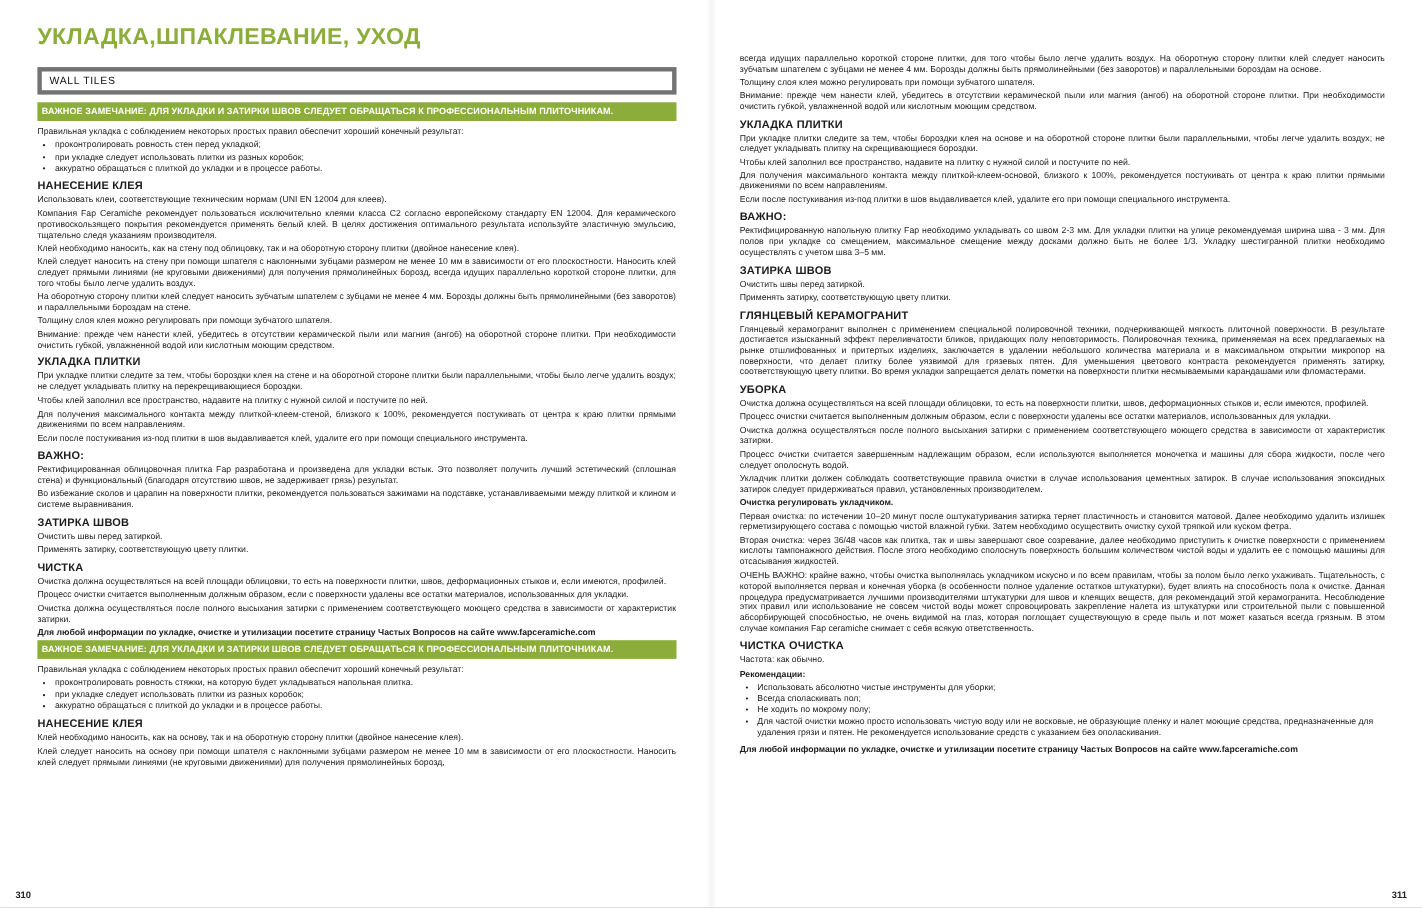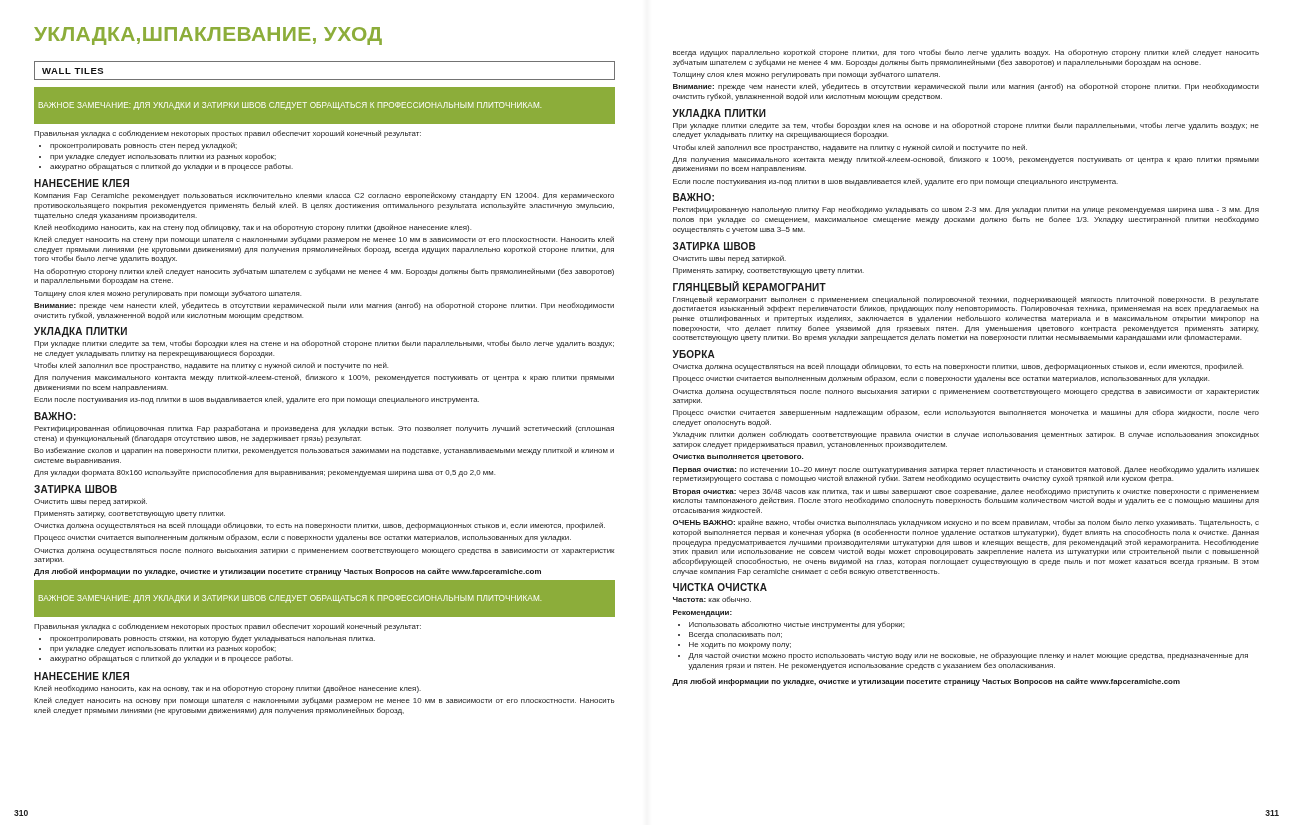--- a/index.html
+++ b/index.html
@@ -11,33 +11,33 @@
   .page{box-sizing:border-box;width:646.5px;overflow:hidden;position:relative;}
   .page.left{padding:22px 32px 20px 34px;}
   .page.right{padding:48px 34px 20px 26px;}
   .gutter{position:absolute;left:50%;top:0;bottom:0;width:10px;margin-left:-5px;
     background:linear-gradient(to right,rgba(0,0,0,0),rgba(0,0,0,.04),rgba(0,0,0,0));}
   .doc-title{
     color:var(--accent,#8cad3a);font-size:21px;font-weight:bold;letter-spacing:.3px;
     margin:0 0 12px 0;line-height:1.1;
   }
   .section-box{
-    border:1px solid #737373;padding:3px 7px 3px 7px;font-weight:bold;font-size:9.5px;
+    border:4px solid #737373;padding:3px 7px 3px 7px;font-weight:normal;font-size:9.5px;
     letter-spacing:.6px;margin:16px 0 7px 0;color:#111;
   }
   .section-box:not(:first-child){margin-top:10px;}
   .notice{
-    background:var(--accent,#8cad3a);color:#ffffff;font-weight:normal;font-size:8.2px;
-    padding:14px 4px;margin:0 0 5px 0;white-space:nowrap;overflow:hidden;letter-spacing:.1px;
+    background:var(--accent,#8cad3a);color:#ffffff;font-weight:bold;font-size:8.2px;
+    padding:4px 4px;margin:0 0 5px 0;white-space:nowrap;overflow:hidden;letter-spacing:.1px;
   }
   .h{font-weight:bold;font-size:10px;margin:6px 0 2px 0;letter-spacing:.2px;}
   .para,.bold-para,.lead-para{margin:0 0 2.5px 0;font-size:7.9px;line-height:1.23;text-align:justify;}
   .bold-para{font-weight:bold;}
   .bold-para.footer{margin-top:6px;}
-  .lead-para .lead{font-weight:bold;margin-top:45px;}
+  .lead-para .lead{font-weight:normal;margin-top:45px;}
   ul.bullets{margin:0 0 3px 0;padding:0 0 0 16px;font-size:7.9px;line-height:1.3;}
   ul.bullets li{margin:0;}
   .pagenum{position:absolute;bottom:7px;font-size:8.5px;font-weight:bold;color:#222;}
   .page.left .pagenum{left:14px;}
   .page.right .pagenum{right:14px;}
 </style>
 </head>
 <body>
 
 <div class="spread">
@@ -46,38 +46,39 @@
     <div class="content" id="left-content">
         <div class="section-box">WALL TILES</div>
         <div class="notice">ВАЖНОЕ ЗАМЕЧАНИЕ: ДЛЯ УКЛАДКИ И ЗАТИРКИ ШВОВ СЛЕДУЕТ ОБРАЩАТЬСЯ К ПРОФЕССИОНАЛЬНЫМ ПЛИТОЧНИКАМ.</div>
         <p class="para">Правильная укладка с соблюдением некоторых простых правил обеспечит хороший конечный результат:</p>
         <ul class="bullets">
           <li>проконтролировать ровность стен перед укладкой;</li>
           <li>при укладке следует использовать плитки из разных коробок;</li>
           <li>аккуратно обращаться с плиткой до укладки и в процессе работы.</li>
         </ul>
         <div class="h">НАНЕСЕНИЕ КЛЕЯ</div>
+        <p class="para">Использовать клеи, соответствующие техническим нормам (UNI EN 12004 для клеев).</p>
         <p class="para">Компания Fap Ceramiche рекомендует пользоваться исключительно клеями класса C2 согласно европейскому стандарту EN 12004. Для керамического противоскользящего покрытия рекомендуется применять белый клей. В целях достижения оптимального результата используйте эластичную эмульсию, тщательно следя указаниям производителя.</p>
         <p class="para">Клей необходимо наносить, как на стену под облицовку, так и на оборотную сторону плитки (двойное нанесение клея).</p>
         <p class="para">Клей следует наносить на стену при помощи шпателя с наклонными зубцами размером не менее 10 мм в зависимости от его плоскостности. Наносить клей следует прямыми линиями (не круговыми движениями) для получения прямолинейных борозд, всегда идущих параллельно короткой стороне плитки, для того чтобы было легче удалить воздух.</p>
         <p class="para">На оборотную сторону плитки клей следует наносить зубчатым шпателем с зубцами не менее 4 мм. Борозды должны быть прямолинейными (без заворотов) и параллельными бороздам на стене.</p>
         <p class="para">Толщину слоя клея можно регулировать при помощи зубчатого шпателя.</p>
         <p class="lead-para"><span class="lead">Внимание:</span><span> прежде чем нанести клей, убедитесь в отсутствии керамической пыли или магния (ангоб) на оборотной стороне плитки. При необходимости очистить губкой, увлажненной водой или кислотным моющим средством.</span></p>
         <div class="h">УКЛАДКА ПЛИТКИ</div>
         <p class="para">При укладке плитки следите за тем, чтобы бороздки клея на стене и на оборотной стороне плитки были параллельными, чтобы было легче удалить воздух; не следует укладывать плитку на перекрещивающиеся бороздки.</p>
         <p class="para">Чтобы клей заполнил все пространство, надавите на плитку с нужной силой и постучите по ней.</p>
         <p class="para">Для получения максимального контакта между плиткой-клеем-стеной, близкого к 100%, рекомендуется постукивать от центра к краю плитки прямыми движениями по всем направлениям.</p>
         <p class="para">Если после постукивания из-под плитки в шов выдавливается клей, удалите его при помощи специального инструмента.</p>
         <div class="h">ВАЖНО:</div>
         <p class="para">Ректифицированная облицовочная плитка Fap разработана и произведена для укладки встык. Это позволяет получить лучший эстетический (сплошная стена) и функциональный (благодаря отсутствию швов, не задерживает грязь) результат.</p>
         <p class="para">Во избежание сколов и царапин на поверхности плитки, рекомендуется пользоваться зажимами на подставке, устанавливаемыми между плиткой и клином и системе выравнивания.</p>
-        <p class="para">Для укладки формата 80x160 используйте приспособления для выравнивания; рекомендуемая ширина шва от 0,5 до 2,0 мм.</p>
         <div class="h">ЗАТИРКА ШВОВ</div>
         <p class="para">Очистить швы перед затиркой.</p>
         <p class="para">Применять затирку, соответствующую цвету плитки.</p>
+        <div class="h">ЧИСТКА</div>
         <p class="para">Очистка должна осуществляться на всей площади облицовки, то есть на поверхности плитки, швов, деформационных стыков и, если имеются, профилей.</p>
         <p class="para">Процесс очистки считается выполненным должным образом, если с поверхности удалены все остатки материалов, использованных для укладки.</p>
         <p class="para">Очистка должна осуществляться после полного высыхания затирки с применением соответствующего моющего средства в зависимости от характеристик затирки.</p>
         <p class="bold-para">Для любой информации по укладке, очистке и утилизации посетите страницу Частых Вопросов на сайте www.fapceramiche.com</p>
         <div class="notice">ВАЖНОЕ ЗАМЕЧАНИЕ: ДЛЯ УКЛАДКИ И ЗАТИРКИ ШВОВ СЛЕДУЕТ ОБРАЩАТЬСЯ К ПРОФЕССИОНАЛЬНЫМ ПЛИТОЧНИКАМ.</div>
         <p class="para">Правильная укладка с соблюдением некоторых простых правил обеспечит хороший конечный результат:</p>
         <ul class="bullets">
           <li>проконтролировать ровность стяжки, на которую будет укладываться напольная плитка.</li>
           <li>при укладке следует использовать плитки из разных коробок;</li>
           <li>аккуратно обращаться с плиткой до укладки и в процессе работы.</li>
@@ -104,21 +105,21 @@
         <p class="para">Очистить швы перед затиркой.</p>
         <p class="para">Применять затирку, соответствующую цвету плитки.</p>
         <div class="h">ГЛЯНЦЕВЫЙ КЕРАМОГРАНИТ</div>
         <p class="para">Глянцевый керамогранит выполнен с применением специальной полировочной техники, подчеркивающей мягкость плиточной поверхности. В результате достигается изысканный эффект переливчатости бликов, придающих полу неповторимость. Полировочная техника, применяемая на всех предлагаемых на рынке отшлифованных и притертых изделиях, заключается в удалении небольшого количества материала и в максимальном открытии микропор на поверхности, что делает плитку более уязвимой для грязевых пятен. Для уменьшения цветового контраста рекомендуется применять затирку, соответствующую цвету плитки. Во время укладки запрещается делать пометки на поверхности плитки несмываемыми карандашами или фломастерами.</p>
         <div class="h">УБОРКА</div>
         <p class="para">Очистка должна осуществляться на всей площади облицовки, то есть на поверхности плитки, швов, деформационных стыков и, если имеются, профилей.</p>
         <p class="para">Процесс очистки считается выполненным должным образом, если с поверхности удалены все остатки материалов, использованных для укладки.</p>
         <p class="para">Очистка должна осуществляться после полного высыхания затирки с применением соответствующего моющего средства в зависимости от характеристик затирки.</p>
         <p class="para">Процесс очистки считается завершенным надлежащим образом, если используются выполняется моночетка и машины для сбора жидкости, после чего следует ополоснуть водой.</p>
         <p class="para">Укладчик плитки должен соблюдать соответствующие правила очистки в случае использования цементных затирок. В случае использования эпоксидных затирок следует придерживаться правил, установленных производителем.</p>
-        <p class="bold-para">Очистка выполняется цветового.</p>
+        <p class="bold-para">Очистка регулировать укладчиком.</p>
         <p class="lead-para"><span class="lead">Первая очистка:</span><span> по истечении 10–20 минут после оштукатуривания затирка теряет пластичность и становится матовой. Далее необходимо удалить излишек герметизирующего состава с помощью чистой влажной губки. Затем необходимо осуществить очистку сухой тряпкой или куском фетра.</span></p>
         <p class="lead-para"><span class="lead">Вторая очистка:</span><span> через 36/48 часов как плитка, так и швы завершают свое созревание, далее необходимо приступить к очистке поверхности с применением кислоты тампонажного действия. После этого необходимо сполоснуть поверхность большим количеством чистой воды и удалить ее с помощью машины для отсасывания жидкостей.</span></p>
         <p class="lead-para"><span class="lead">ОЧЕНЬ ВАЖНО:</span><span> крайне важно, чтобы очистка выполнялась укладчиком искусно и по всем правилам, чтобы за полом было легко ухаживать. Тщательность, с которой выполняется первая и конечная уборка (в особенности полное удаление остатков штукатурки), будет влиять на способность пола к очистке. Данная процедура предусматривается лучшими производителями штукатурки для швов и клеящих веществ, для рекомендаций этой керамогранита. Несоблюдение этих правил или использование не совсем чистой воды может спровоцировать закрепление налета из штукатурки или строительной пыли с повышенной абсорбирующей способностью, не очень видимой на глаз, которая поглощает существующую в среде пыль и пот может казаться всегда грязным. В этом случае компания Fap ceramiche снимает с себя всякую ответственность.</span></p>
         <div class="h">ЧИСТКА ОЧИСТКА</div>
         <p class="lead-para"><span class="lead">Частота:</span><span> как обычно.</span></p>
         <p class="bold-para">Рекомендации:</p>
         <ul class="bullets">
           <li>Использовать абсолютно чистые инструменты для уборки;</li>
           <li>Всегда споласкивать пол;</li>
           <li>Не ходить по мокрому полу;</li>

